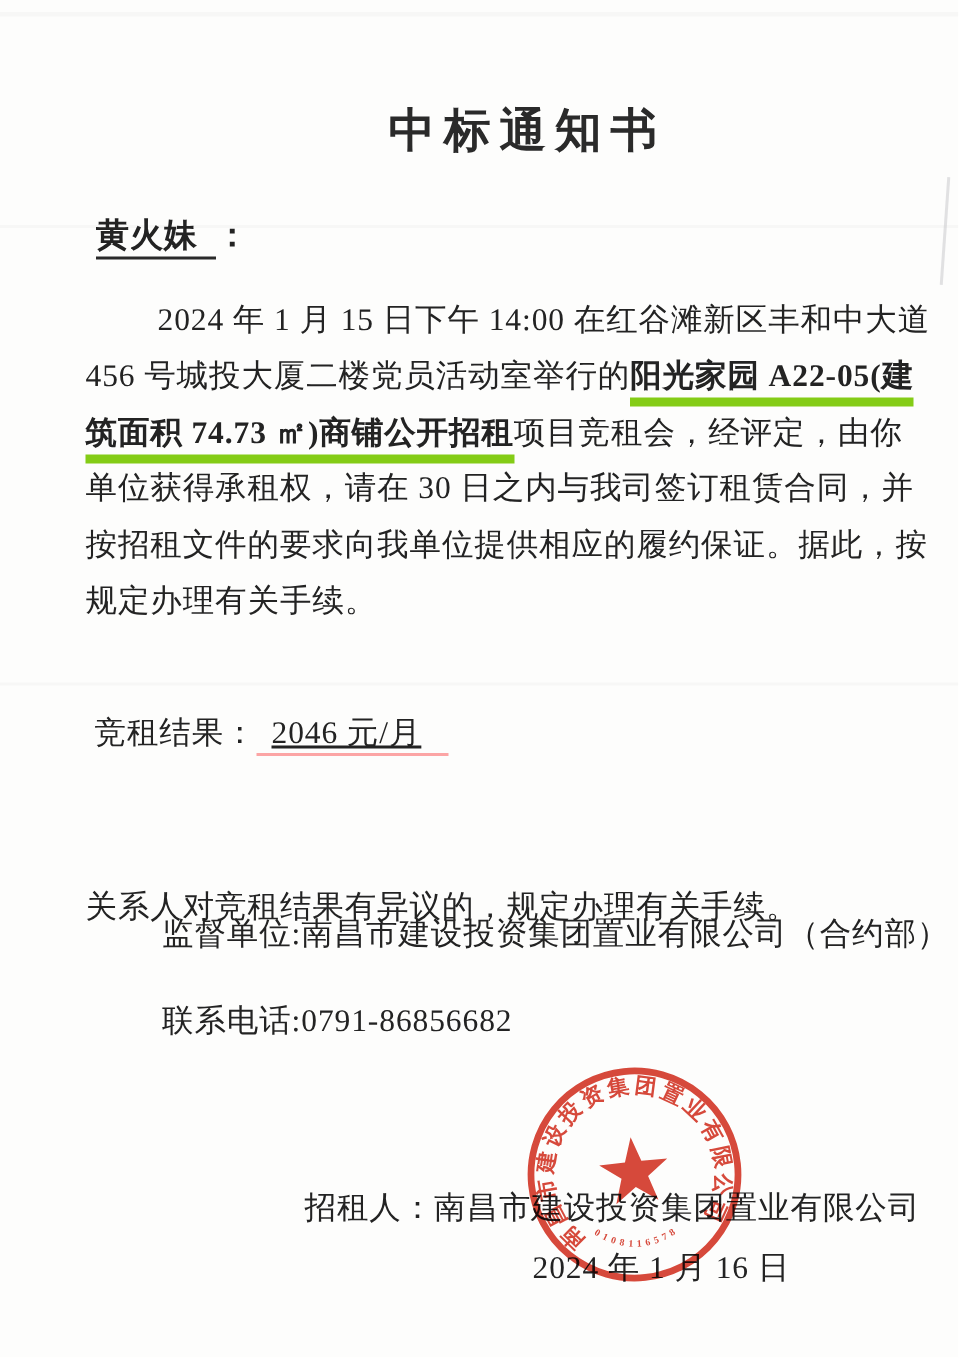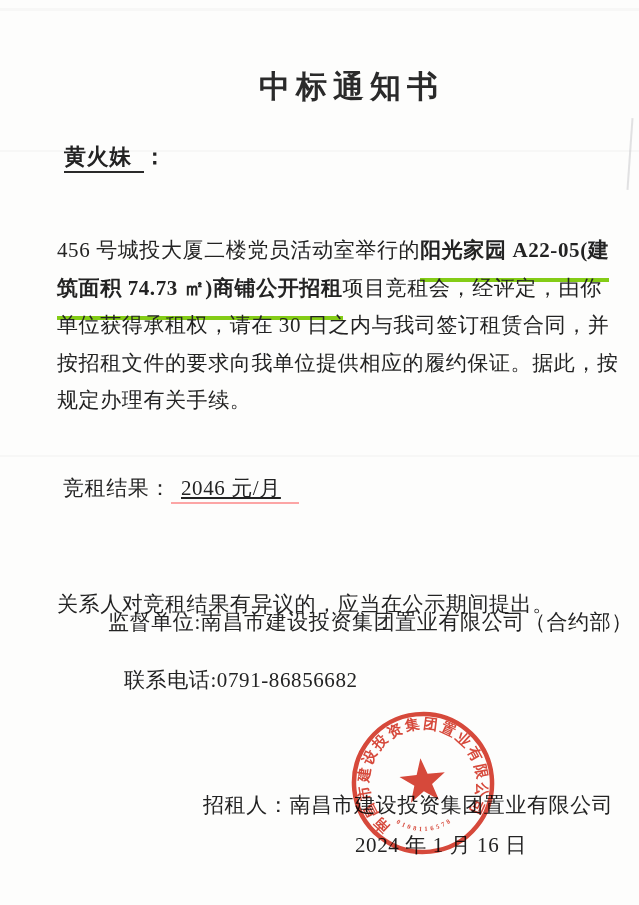--- a/index.html
+++ b/index.html
@@ -20,28 +20,28 @@
   }
   .line{position:absolute;white-space:nowrap;font-size:21px;line-height:1;letter-spacing:0.6px;color:#232323;}
   .greeting{top:146px;left:64px;font-weight:bold;font-size:22px;}
   .greeting .uname{border-bottom:2px solid #2a2a2a;padding-right:12px;padding-bottom:2px;}
   .b1{top:203px;left:105px;}
   .b2{top:240px;left:57px;}
   .b3{top:278px;left:57px;}
   .b4{top:315px;left:57px;}
   .b5{top:353px;left:57px;}
   .b6{top:390px;left:57px;}
-  .emph{font-weight:bold;border-bottom:4px solid #84cc16;padding-bottom:16px;}
+  .emph{font-weight:bold;border-bottom:6px solid #84cc16;padding-bottom:3px;}
   .result-line{top:478px;left:63px;}
   .result-label{font-weight:normal;}
   .result-value{border-bottom:2px solid #fca5a5;padding:0 18px 2px 10px;text-decoration:underline;}
   .n1{top:557px;left:107px;}
   .n2{top:594px;left:57px;}
   .n3{top:612px;left:108px;}
-  .n4{top:670px;left:124px;text-align:right;}
+  .n4{top:670px;left:108px;text-align:right;}
   .s1{top:795px;left:203px;}
   .s2{top:835px;left:355px;}
   .seal{
     position:absolute;left:345px;top:705px;width:156px;height:156px;
     mix-blend-mode:multiply;opacity:0.92;
     transform:rotate(-6deg);
     pointer-events:none;
   }
   .seal text{font-family:"Liberation Serif","DejaVu Serif",serif;font-weight:bold;}
 </style>
@@ -54,31 +54,32 @@
   <div class="scan-band" style="top:150px;height:2px;"></div>
   <div class="scan-band" style="top:455px;height:2px;"></div>
   <div class="edge-artifact" style="right:8px;top:118px;width:2px;height:72px;transform:rotate(4deg);"></div>
 
   <div class="doc-title">中标通知书</div>
 
   <div class="line greeting">
     <span class="uname">黄火妹</span><span>：</span>
   </div>
 
+  <div class="line b1">2024 年 1 月 15 日下午 14:00 在红谷滩新区丰和中大道</div>
   <div class="line b2"><span>456 号城投大厦二楼党员活动室举行的</span><span class="emph">阳光家园 A22-05(建</span></div>
   <div class="line b3"><span class="emph">筑面积 74.73 ㎡)商铺公开招租</span><span>项目竞租会，经评定，由你</span></div>
   <div class="line b4">单位获得承租权，请在 30 日之内与我司签订租赁合同，并</div>
   <div class="line b5">按招租文件的要求向我单位提供相应的履约保证。据此，按</div>
   <div class="line b6">规定办理有关手续。</div>
 
   <div class="line result-line">
     <span class="result-label">竞租结果：</span><span class="result-value">2046 元/月</span>
   </div>
 
-  <div class="line n2">关系人对竞租结果有异议的，应当在公示期间提出。</div>
+  <div class="line n2">关系人对竞租结果有异议的，规定办理有关手续。</div>
   <div class="line n3">监督单位:南昌市建设投资集团置业有限公司（合约部）</div>
   <div class="line n4">联系电话:0791-86856682</div>
 
   <div class="line s1">招租人：南昌市建设投资集团置业有限公司</div>
   <div class="line s2">2024 年 1 月 16 日</div>
 
   <svg class="seal" viewBox="-78 -78 156 156" aria-hidden="true">
     <circle cx="0" cy="0" r="69" fill="none" stroke-width="4.5" stroke="#d5392a"></circle>
     <defs>
       <path id="sealTextArc" d="M -37 40 A 54.5 54.5 0 1 1 37 40" fill="none"></path>

